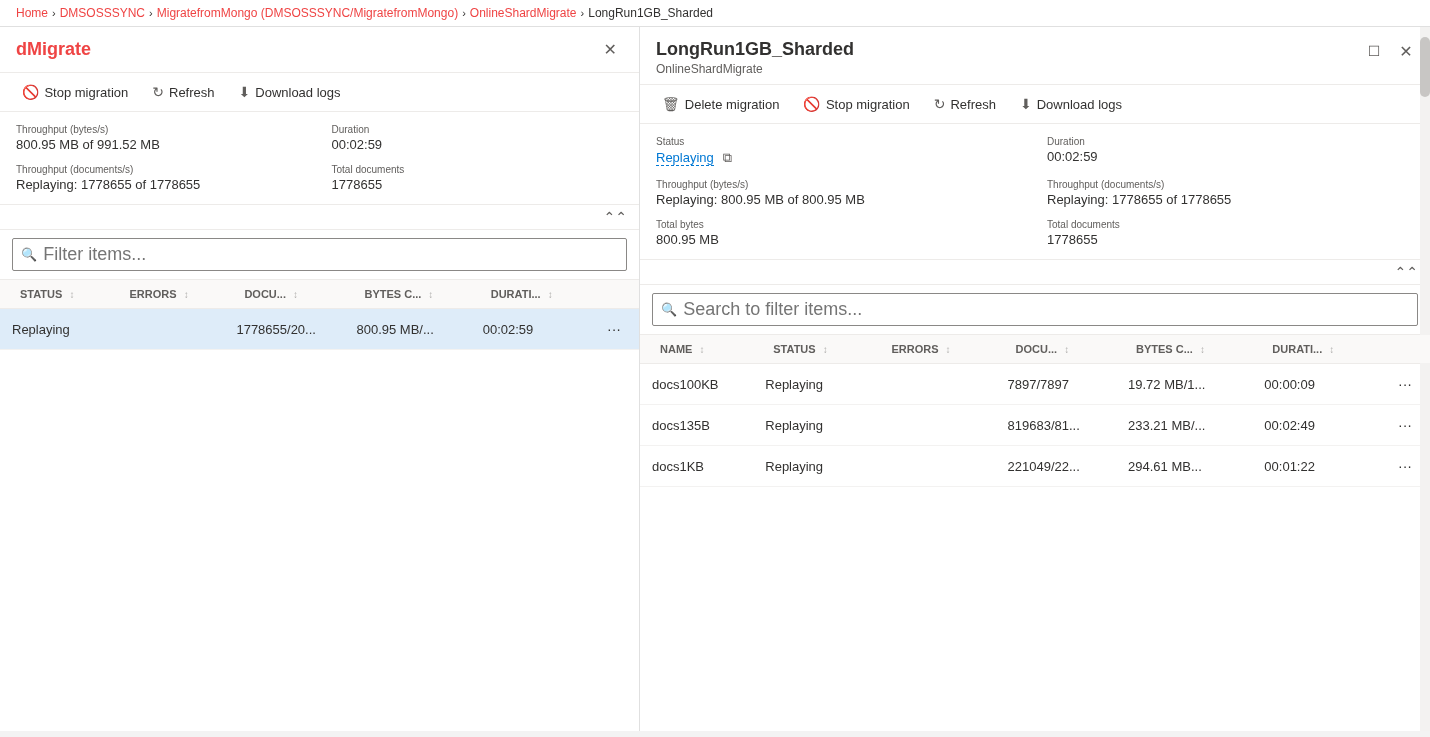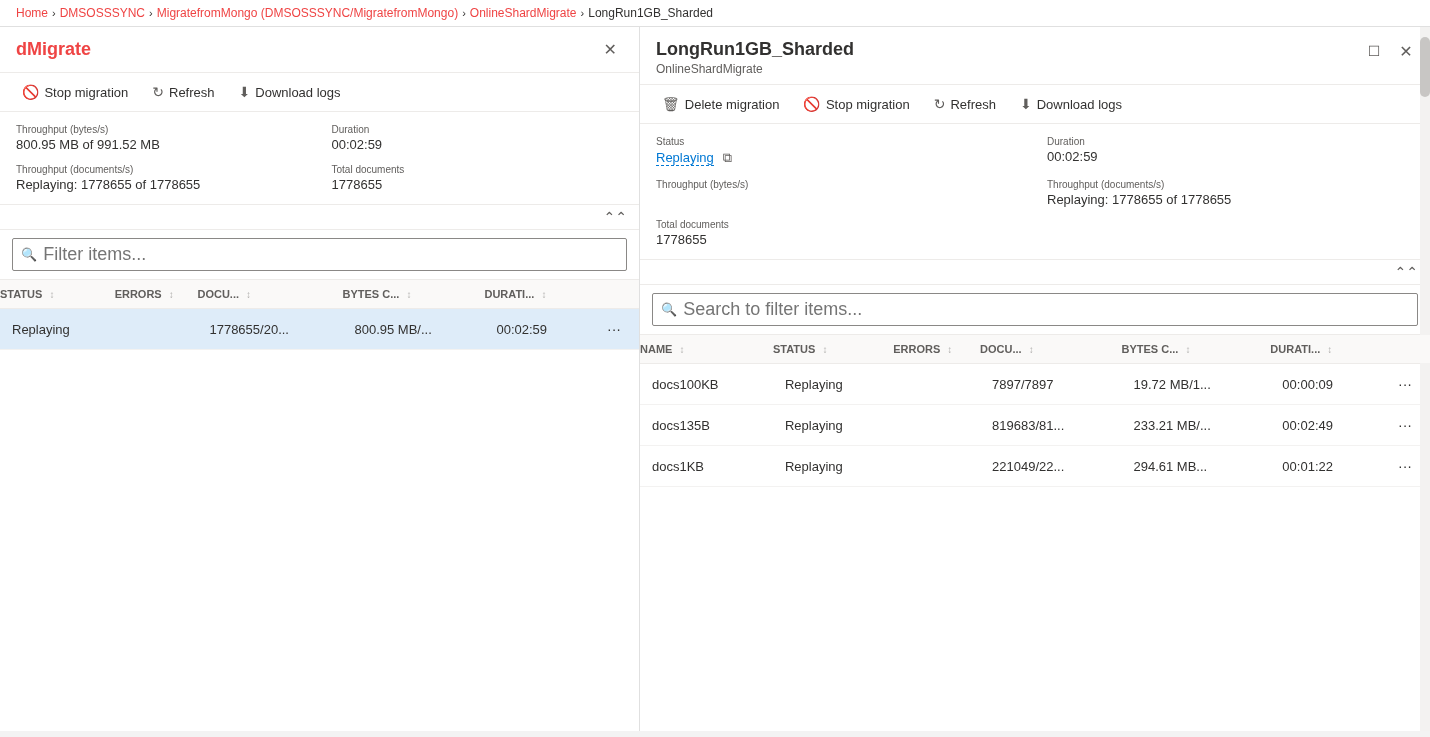--- a/index.html
+++ b/index.html
@@ -176,21 +176,21 @@
       overflow-x: hidden;
     }
 
     table {
       width: 100%;
       border-collapse: collapse;
     }
 
     thead th {
       background: #faf9f8;
-      padding: 8px 0;
+      padding: 8px 20px;
       text-align: left;
       font-size: 11px;
       font-weight: 600;
       color: #605e5c;
       text-transform: uppercase;
       border-bottom: 1px solid #edebe9;
       white-space: nowrap;
       position: sticky;
       top: 0;
       z-index: 1;
@@ -431,24 +431,29 @@
           <span class="status-dotted">Replaying</span>
           <button class="copy-icon-btn">⧉</button>
         </div>
       </div>
       <div class="stat-item">
         <div class="stat-label">Duration</div>
         <div class="stat-value">00:02:59</div>
       </div>
       <div class="stat-item">
         <div class="stat-label">Throughput (bytes/s)</div>
+        <div class="stat-value">Replaying: 800.95 MB of 800.95 MB</div>
       </div>
       <div class="stat-item">
         <div class="stat-label">Throughput (documents/s)</div>
         <div class="stat-value">Replaying: 1778655 of 1778655</div>
+      </div>
+      <div class="stat-item">
+        <div class="stat-label">Total bytes</div>
+        <div class="stat-value">800.95 MB</div>
       </div>
       <div class="stat-item">
         <div class="stat-label">Total documents</div>
         <div class="stat-value">1778655</div>
       </div>
     </div>
 
     <div class="collapse-bar">
       <button class="collapse-btn">⌃⌃</button>
     </div>

